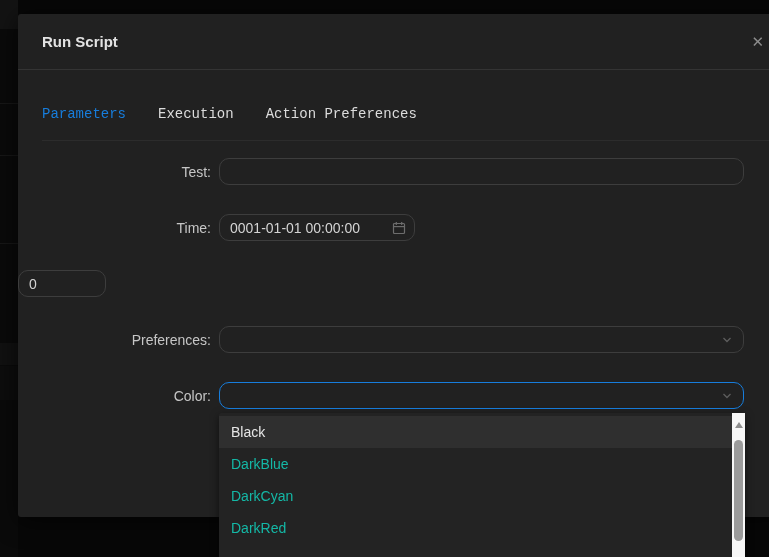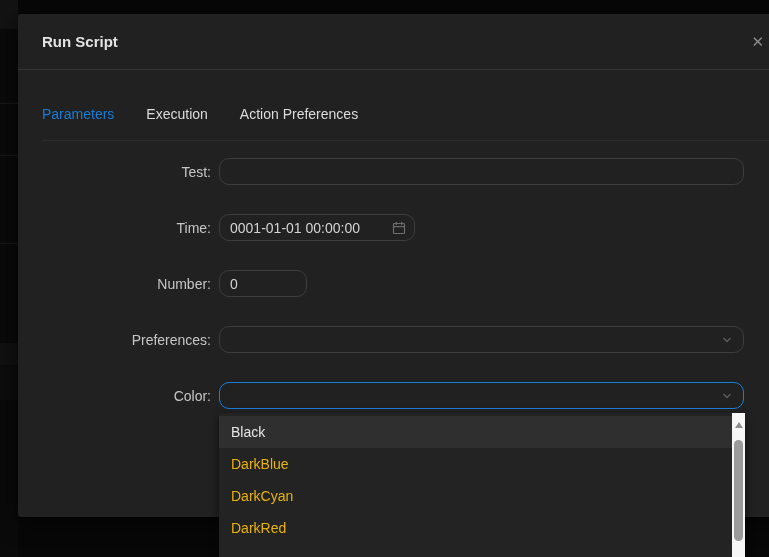--- a/index.html
+++ b/index.html
@@ -35,21 +35,21 @@
   .modal-title { font-size:15px; font-weight:bold; color:#e3e3e3; }
   .close-btn {
     background:none; border:none; cursor:pointer;
     color:#8c8c8c; font-size:15px; line-height:1;
     font-family:"Liberation Sans", sans-serif;
   }
 
   
   .tabs { position:absolute; left:24px; top:92px; display:flex; gap:32px; }
   .tab { cursor:pointer; color:#dcdcdc; background:none; border:none; font-size:14px;
-         font-family:Liberation Sans, sans-serif; padding:0; }
+         font-family:Liberation Mono, monospace; padding:0; }
   .tab.active { color:var(--accent,#177ddc); }
   .tabs-divider { position:absolute; left:24px; right:0; top:126px; height:1px; background:#2c2c2c; }
 
   
   .form-row { position:absolute; left:0; right:25px; height:27px; display:flex; align-items:center; }
   .form-label {
     width:201px; padding-right:8px; text-align:right;
     color:var(--text-secondary,#c6c6c6); font-size:14px; white-space:nowrap;
   }
   .ctl {
@@ -70,21 +70,21 @@
   .icon { display:flex; align-items:center; }
 
   
   .dropdown {
     position:absolute; left:219px; top:413px; width:526px; height:166px;
     background:var(--panel-bg,#232323); border-radius:2px;
     box-shadow:0 3px 8px rgba(0,0,0,0.55); padding-top:3px;
   }
   .option {
     height:32px; line-height:32px; padding:0 12px; cursor:pointer;
-    color:#eab308; font-size:14px;
+    color:#14b8a6; font-size:14px;
     margin-right:13px;
   }
   .option.selected { background:#2f2f2f; color:#e6e6e6; }
 
   .scrollbar {
     position:absolute; right:0; top:0; width:13px; height:166px;
     background:#f7f7f7; cursor:default;
   }
   .scroll-up-arrow {
     position:absolute; left:3px; top:9px; width:0; height:0;
@@ -137,21 +137,20 @@
             <rect x="1.5" y="2.5" width="11" height="10" rx="1" fill="none" stroke="#6d6d6d" stroke-width="1.2"></rect>
             <line x1="4.3" y1="1" x2="4.3" y2="4" stroke="#6d6d6d" stroke-width="1.2"></line>
             <line x1="9.7" y1="1" x2="9.7" y2="4" stroke="#6d6d6d" stroke-width="1.2"></line>
             <line x1="1.5" y1="5.6" x2="12.5" y2="5.6" stroke="#6d6d6d" stroke-width="1.2"></line>
           </svg>
         </span>
       </div>
     </div>
 
     <div class="form-row" style="top:256px">
-      <span class="form-label">Number:</span>
       <input class="ctl num" type="text" value="0" style="">
     </div>
 
     <div class="form-row" style="top:312px">
       <span class="form-label">Preferences:</span>
       <div class="ctl w-full select">
         <span></span>
         <span class="icon">
           <svg width="12" height="12" viewBox="0 0 12 12">
             <polyline points="2.5,4 6,7.5 9.5,4" fill="none" stroke="#5d5d5d" stroke-width="1.3"></polyline>

